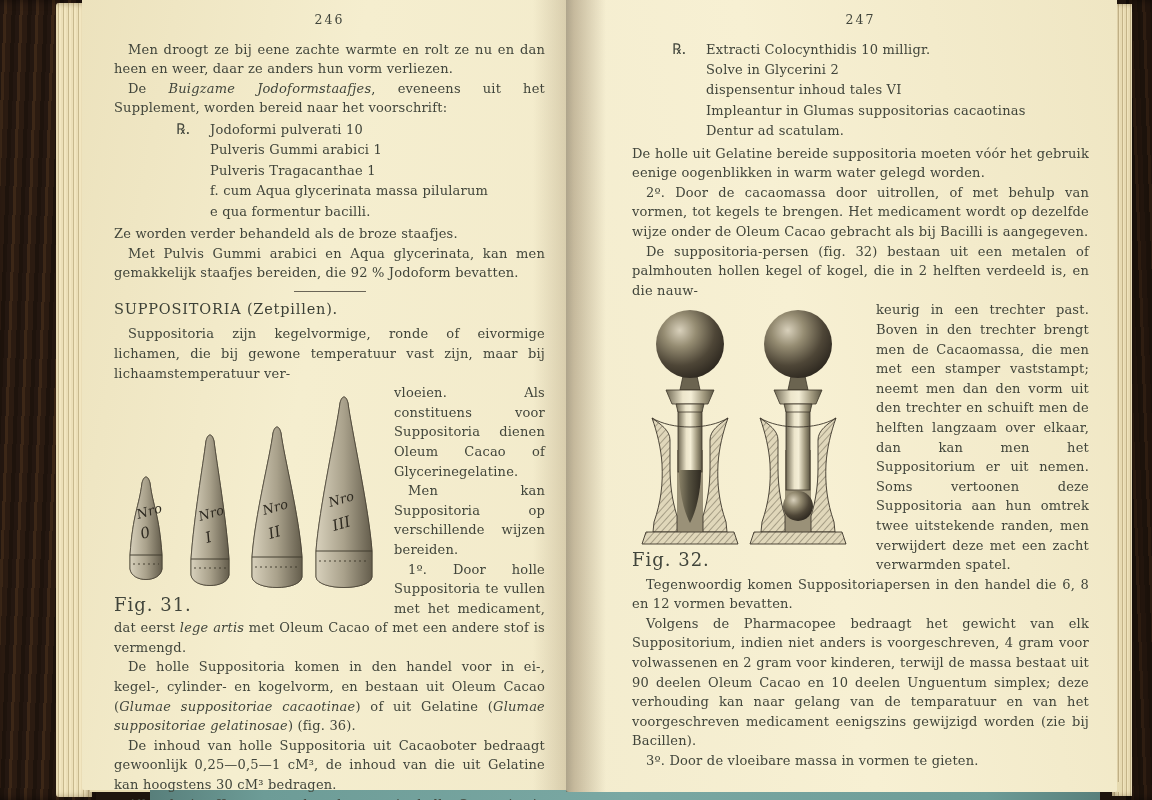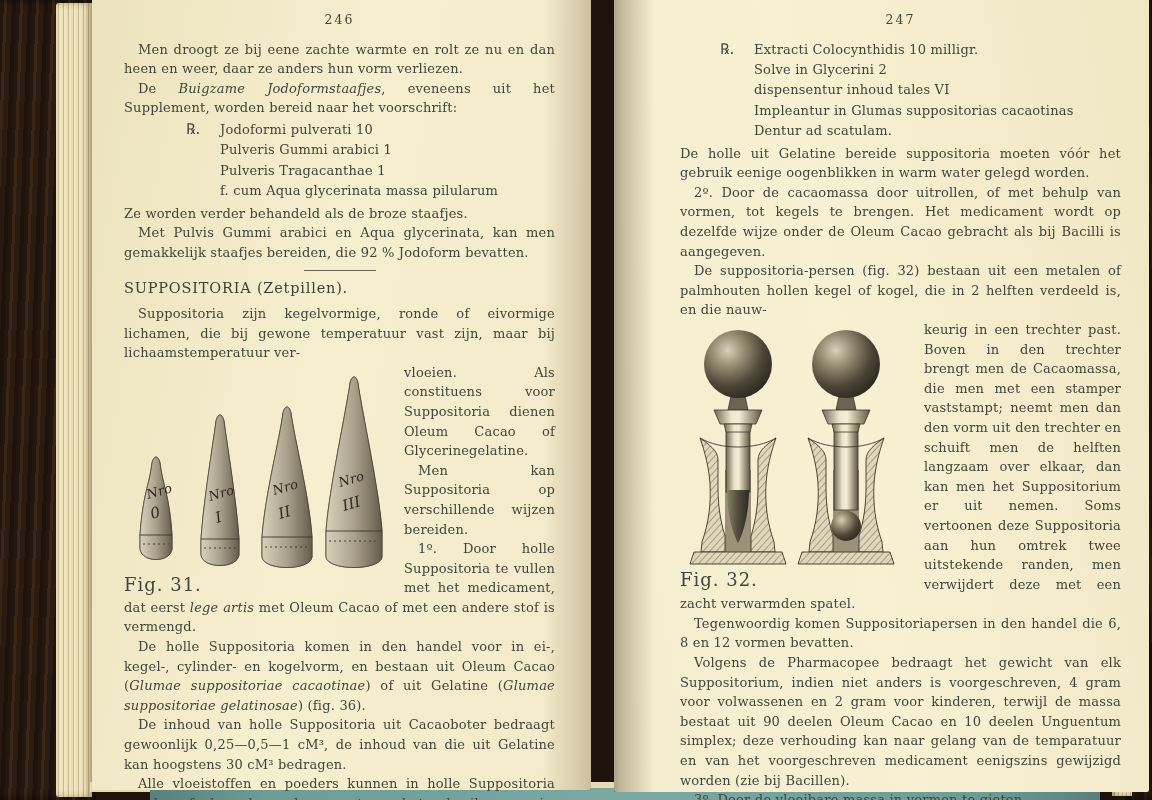--- a/index.html
+++ b/index.html
@@ -37,33 +37,34 @@
     background:linear-gradient(90deg,#587f7b,#6d9c97 12%,#7aa8a3 50%,#6d9c97 88%,#587f7b);
   }
   .under-edge{
     position:absolute;left:90px;top:782px;width:1032px;height:10px;
     background:#e6dab0;
   }
 
   
   .page{position:absolute;top:0;height:790px;}
   .page.left{
-    left:92px;width:499px;
+    left:82px;width:499px;
     background:linear-gradient(100deg,#ece2bd,#f5eecf 45%,#f2eaca);
     border-radius:0 0 3px 2px;
   }
   .page.left::after{
     content:"";position:absolute;right:0;top:0;width:48px;height:100%;
     background:linear-gradient(90deg,rgba(105,80,45,0) ,rgba(105,80,45,.28));
     pointer-events:none;
   }
   .page.right{
-    left:614px;width:535px;height:792px;
+    left:566px;width:535px;height:792px;
     background:linear-gradient(260deg,#efe6c3,#f7f0d3 55%,#f3ecce);
     border-radius:0 0 2px 3px;
+    padding-left:16px;
   }
   .page.right::after{
     content:"";position:absolute;left:0;top:0;width:40px;height:100%;
     background:linear-gradient(270deg,rgba(105,80,45,0),rgba(90,65,38,.30) 80%,rgba(60,45,28,.38));
     pointer-events:none;
   }
 
   
   .content{
     position:absolute;top:6px;
@@ -112,20 +113,21 @@
 
       <p class="ind"><span>Men droogt ze bij eene zachte warmte en rolt ze nu en dan heen en weer, daar ze anders hun vorm verliezen.</span></p>
 
       <p class="ind"><span>De </span><i>Buigzame Jodoformstaafjes</i><span>, eveneens uit het Supplement, worden bereid naar het voorschrift:</span></p>
 
       <div class="recipe">
         <div class="rx-row"><span class="rx">℞.</span><span>Jodoformi pulverati 10</span></div>
         <div class="r-line">Pulveris Gummi arabici 1</div>
         <div class="r-line">Pulveris Tragacanthae 1</div>
         <div class="r-line">f. cum Aqua glycerinata massa pilularum</div>
+        <div class="r-line">e qua formentur bacilli.</div>
       </div>
 
       <p><span>Ze worden verder behandeld als de broze staafjes.</span></p>
       <p class="ind"><span>Met Pulvis Gummi arabici en Aqua glycerinata, kan men gemakkelijk staafjes bereiden, die 92 % Jodoform bevatten.</span></p>
 
       <div class="sec">
         <div class="rule"></div>
         <h2>SUPPOSITORIA (Zetpillen).</h2>
       </div>
 

